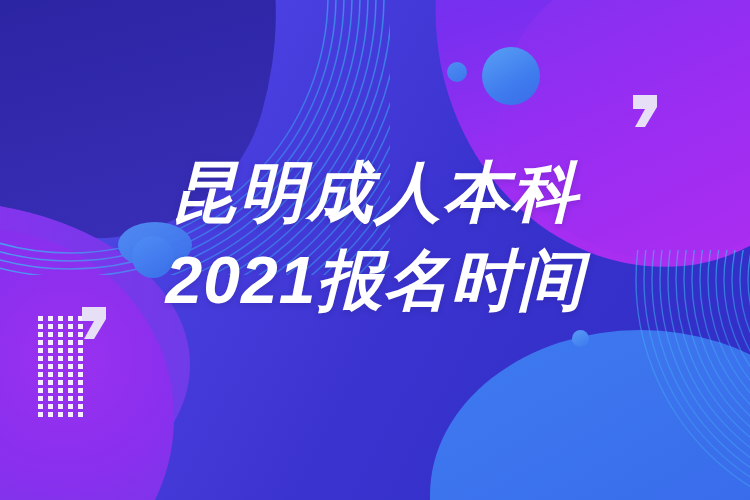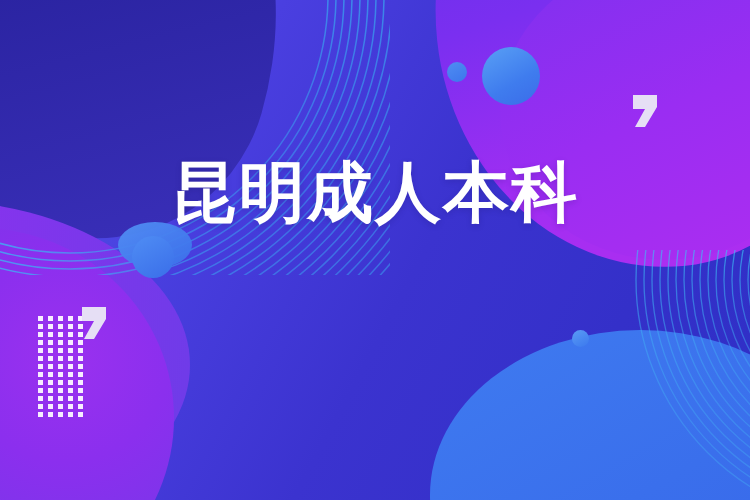--- a/index.html
+++ b/index.html
@@ -95,20 +95,21 @@
   .quote{position:absolute;color:#e3dcf4;line-height:0;user-select:none;}
   .quote-right{left:631px;top:93px;}
   .quote-left{left:80px;top:305px;}
   
   .headline{
     position:absolute;
     left:0;top:148px;width:750px;
     text-align:center;
     color:#ffffff;
     font-weight:bold;
+    font-style:italic;
     font-size:66px;
     line-height:88px;
     letter-spacing:2px;
     text-shadow:0 2px 6px rgba(20,16,90,.18);
     white-space:nowrap;
   }
   .headline .line{display:block;}
   .headline .line2{letter-spacing:1px;}
 </style>
 </head>
@@ -282,15 +283,16 @@
 
   <svg class="quote quote-left" width="30" height="38" viewBox="0 0 30 38">
     <path d="M2 2 H26 V14 L14 34 H4 L14 16 H2 Z" fill="#e6dff5"></path>
   </svg>
   <svg class="quote quote-right" width="30" height="38" viewBox="0 0 30 38">
     <path d="M2 2 H26 V14 L14 34 H4 L14 16 H2 Z" fill="#e6dff5"></path>
   </svg>
 
   <div class="headline">
     <span class="line line1">昆明成人本科</span>
+    <span class="line line2">2021报名时间</span>
   </div>
 
 </div>
 
 </body></html>

